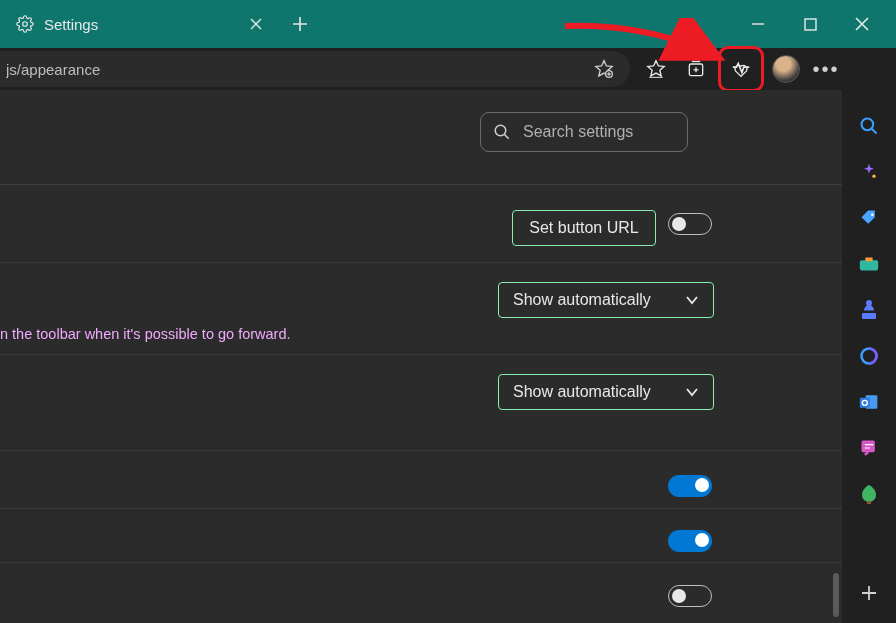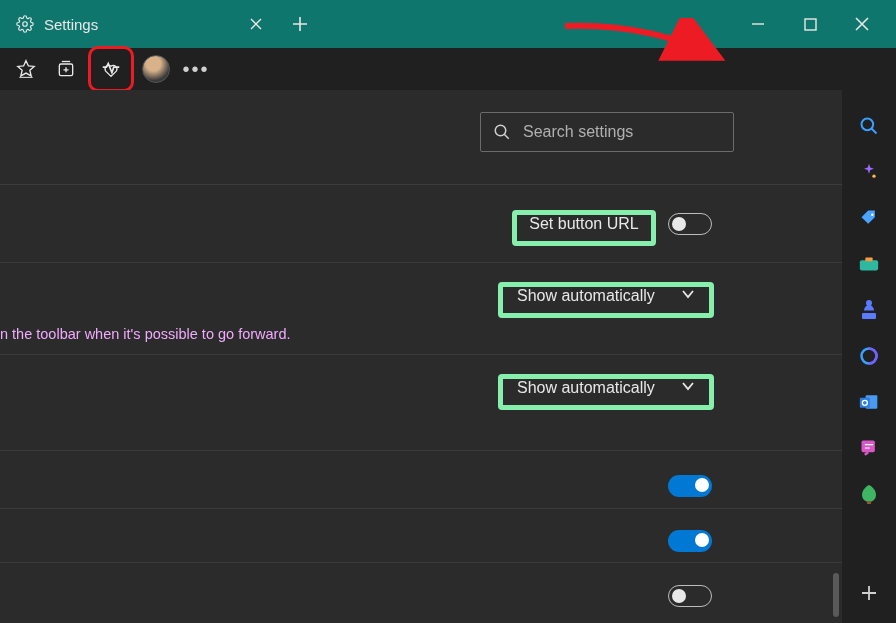--- a/index.html
+++ b/index.html
@@ -119,41 +119,42 @@
   .settings-page {
     flex: 1;
     background: #2b2b2b;
     position: relative;
     overflow: hidden;
   }
   .search-box {
     position: absolute;
     top: 22px;
     left: 480px;
-    width: 254px;
+    width: 208px;
     height: 40px;
     border: 1px solid #6b6b6b;
-    border-radius: 2px;
+    border-radius: 9px;
     display: flex;
     align-items: center;
     padding: 0 12px;
     gap: 12px;
     color: #b0b0b0;
     font-size: 16px;
   }
   .hr {
     position: absolute;
     left: 0; right: 0;
     height: 1px;
     background: #3d3d3d;
   }
   .button-outline {
-    border: 5px solid #86efac;
+    border: 1px solid #86efac;
     border-radius: 4px;
     display: inline-flex;
+    align-items: center;
     justify-content: center;
     gap: 10px;
     color: #e8e8e8;
     font-size: 16px;
     cursor: pointer;
     background: transparent;
   }
   .btn-url {
     position: absolute;
     top: 120px;
@@ -268,20 +269,30 @@
     </div>
     <div class="win-btn">
       <svg width="14" height="14" viewBox="0 0 14 14" stroke="#e8e8e8" stroke-width="1.6">
           <path d="M1 1 L13 13 M13 1 L1 13"></path>
         </svg>
     </div>
   </div>
 </div>
 
 <div class="toolbar-row">
+  <div class="address-bar">
+    <span class="address-text">js/appearance</span>
+    <span class="addr-icon">
+      <svg width="20" height="20" viewBox="0 0 24 24" fill="none" stroke="#cfcfcf" stroke-width="1.6">
+        <path d="M12 2l2.9 6.3 6.9.6-5.2 4.6 1.6 6.8L12 16.9 5.8 20.3l1.6-6.8L2.2 8.9l6.9-.6z"></path>
+        <circle cx="18" cy="18" r="4" fill="#2b2b2b"></circle>
+          <path d="M18 16v4M16 18h4"></path>
+      </svg>
+    </span>
+  </div>
   <div class="toolbar-icons">
     <div class="tb-icon">
       <svg width="20" height="20" viewBox="0 0 24 24" fill="none" stroke="#e8e8e8" stroke-width="1.6">
         <path d="M12 2l2.9 6.3 6.9.6-5.2 4.6 1.6 6.8L12 16.9 5.8 20.3l1.6-6.8L2.2 8.9l6.9-.6z"></path>
         <path d="M4 22h16" stroke-width="1.2"></path>
       </svg>
     </div>
     <div class="tb-icon">
       <svg width="20" height="20" viewBox="0 0 24 24" fill="none" stroke="#e8e8e8" stroke-width="1.6">
         <rect x="4" y="6" width="16" height="14" rx="2"></rect>

